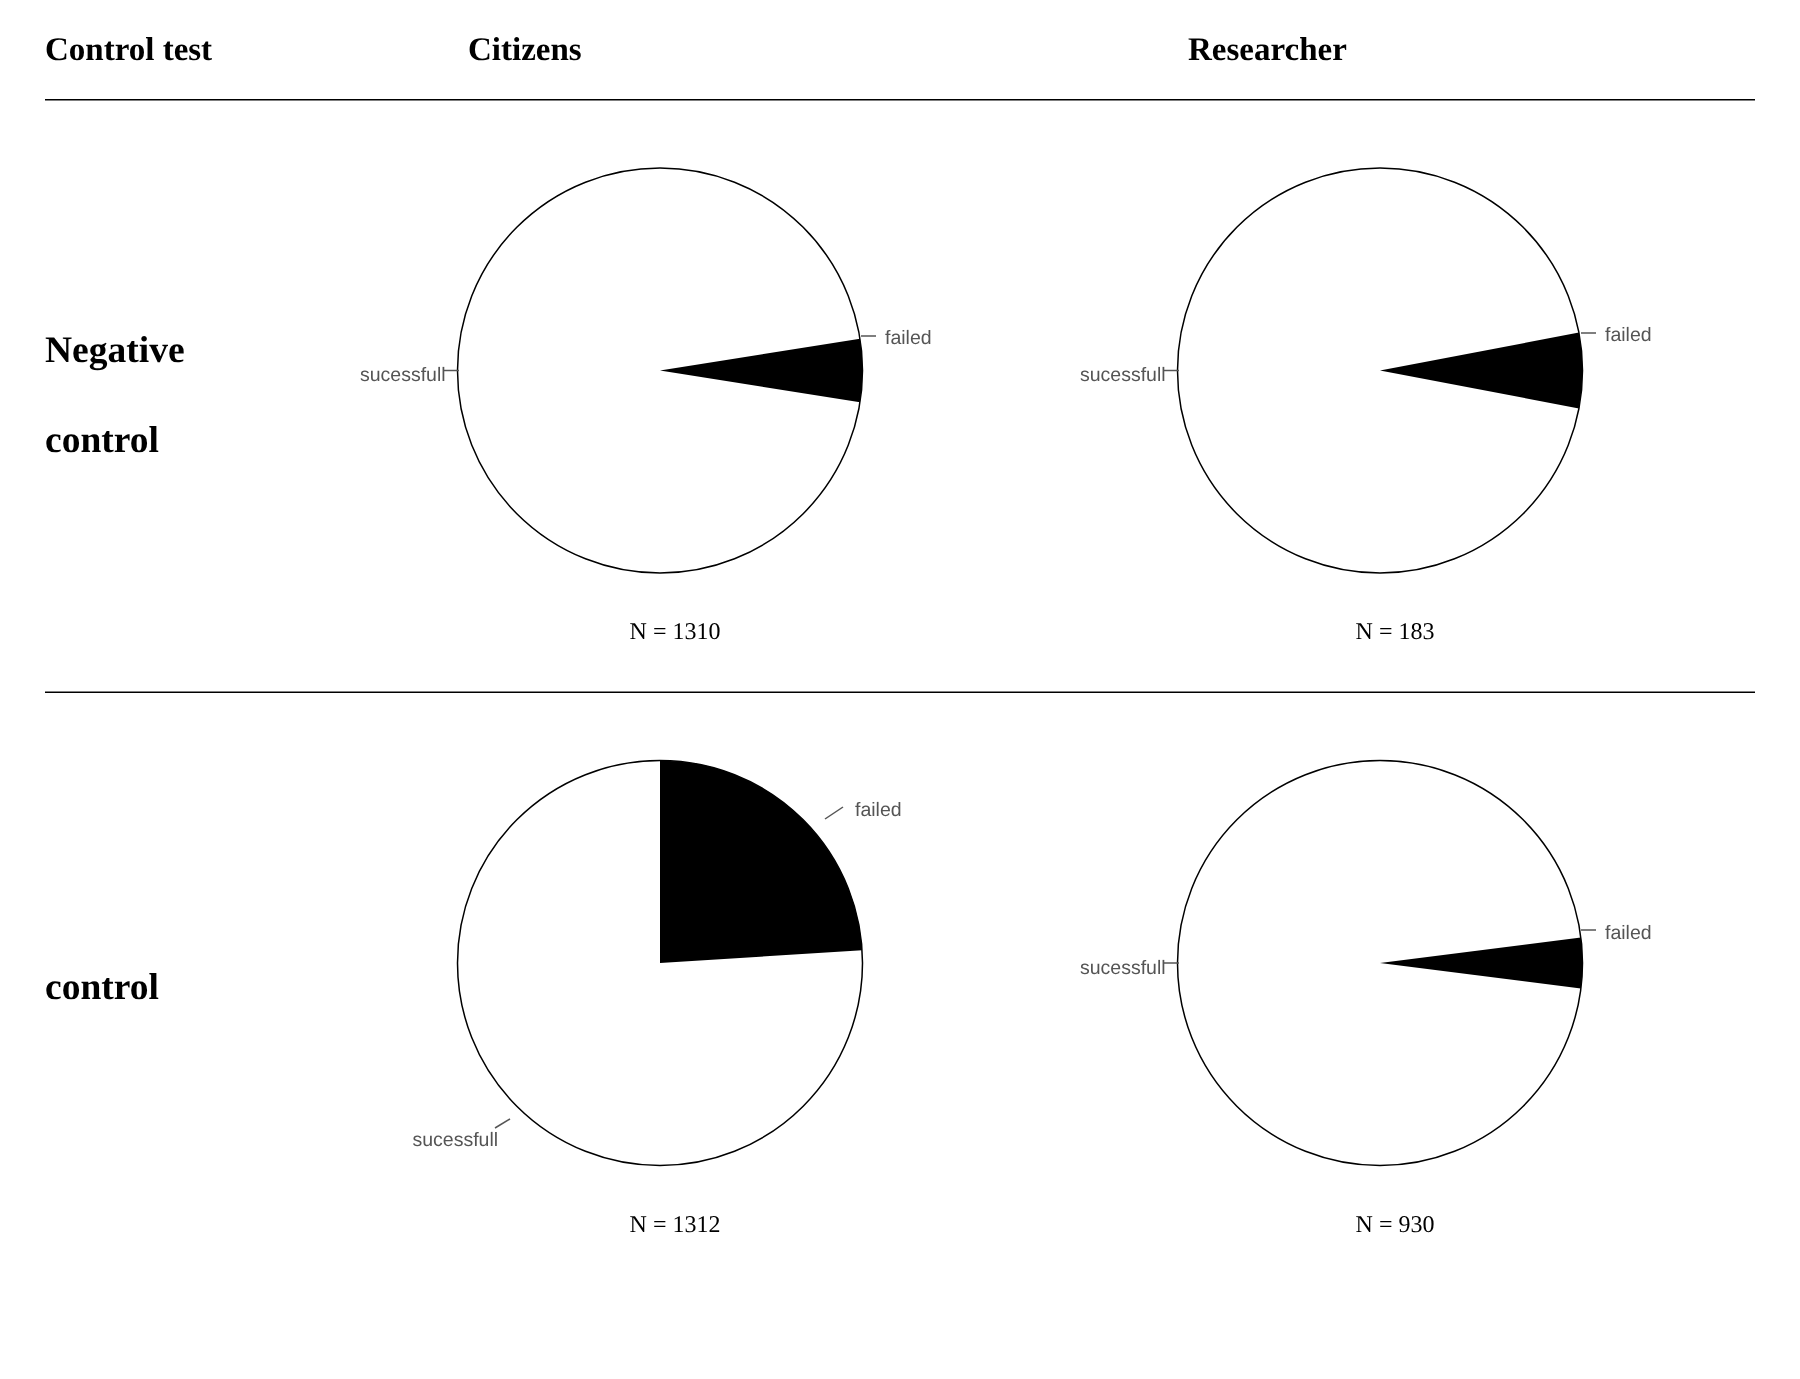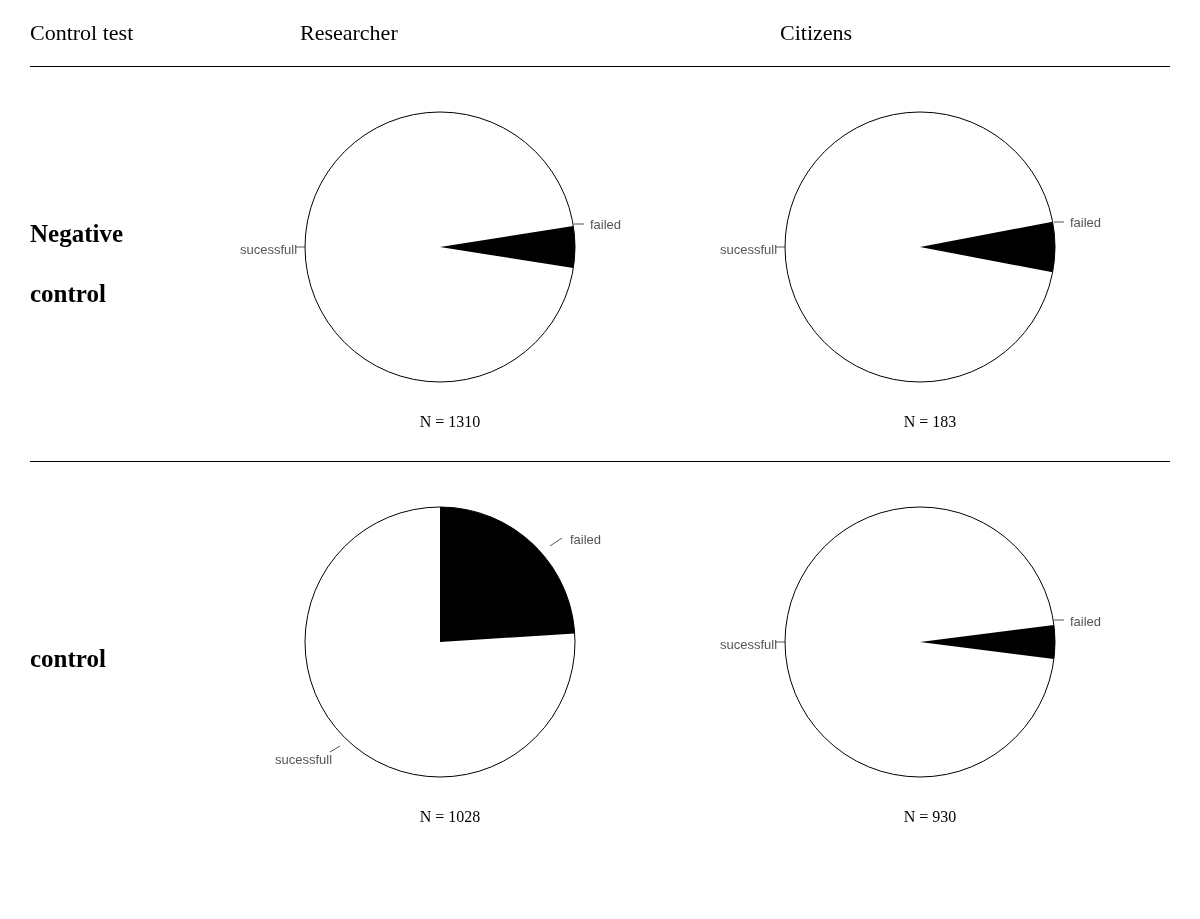--- a/index.html
+++ b/index.html
@@ -7,23 +7,24 @@
     padding: 20px 30px;
     font-family: "Times New Roman", Times, serif;
     background: #fff;
     color: #000;
     width: 1200px;
     box-sizing: border-box;
   }
   .header-row {
     display: flex;
     align-items: flex-start;
-    font-weight: normal;
+    font-weight: bold;
     font-size: 22px;
     padding-bottom: 20px;
+    gap: 12px;
   }
   .col-label {
     width: 180px;
     flex-shrink: 0;
   }
   .col-chart {
     flex: 1;
     display: flex;
     flex-direction: column;
     align-items: center;
@@ -71,22 +72,22 @@
     font-size: 16px;
     color: #000;
     margin-top: 6px;
   }
 </style>
 </head>
 <body>
 
 <div class="header-row">
   <div class="col-label">Control test</div>
+  <div class="col-chart-header">Citizens</div>
   <div class="col-chart-header">Researcher</div>
-  <div class="col-chart-header">Citizens</div>
 </div>
 <hr class="hr">
 
 <div class="row">
   <div class="row-label">
     <div>Negative</div>
     <div>control</div>
   </div>
 
   <div class="col-chart">
@@ -129,21 +130,21 @@
     <div class="pie-wrap">
       <svg class="pie-svg" width="440" height="310">
         <circle cx="210" cy="150" r="135" fill="#fff" stroke="#000" stroke-width="1"></circle>
         <path fill="#000" d="M210,150 L210,15 A135,135 0 0 1 344.7336083378167,141.52327986354268 Z"></path>
         <path stroke="#555" stroke-width="1" fill="none" d="M110,254 L100,260"></path>
         <path stroke="#555" stroke-width="1" fill="none" d="M320,54 L332,46"></path>
       </svg>
       <span class="slice-label" style="left: 45px; top: 260px;">sucessfull</span>
       <span class="slice-label" style="left: 340px; top: 40px;">failed</span>
     </div>
-    <div class="caption">N = 1028</div>
+    <div class="caption">N = 1312</div>
   </div>
 
   <div class="col-chart">
     <div class="pie-wrap">
       <svg class="pie-svg" width="440" height="310">
         <circle cx="210" cy="150" r="135" fill="#fff" stroke="#000" stroke-width="1"></circle>
         <path fill="#000" d="M210,150 L343.9354846774545,133.08001346881892 A135,135 0 0 1 343.9354846774545,166.91998653118108 Z"></path>
         <path stroke="#555" stroke-width="1" fill="none" d="M76,150 L66,150"></path>
         <path stroke="#555" stroke-width="1" fill="none" d="M344,128 L354,128"></path>
       </svg>

